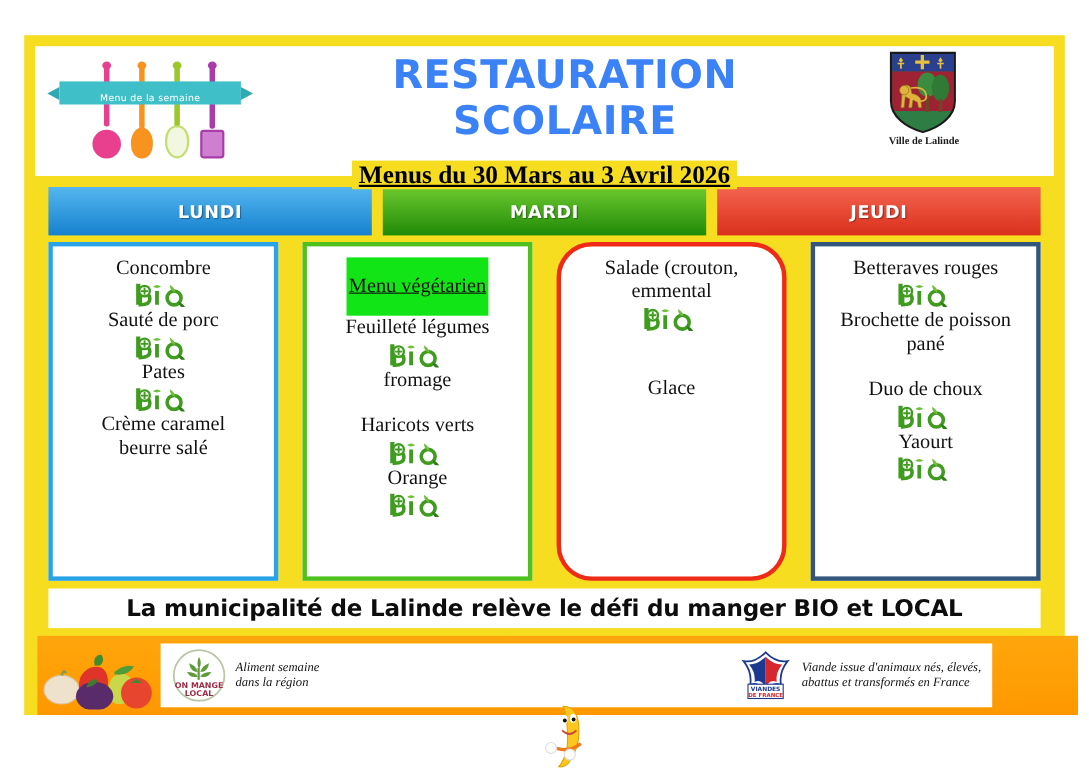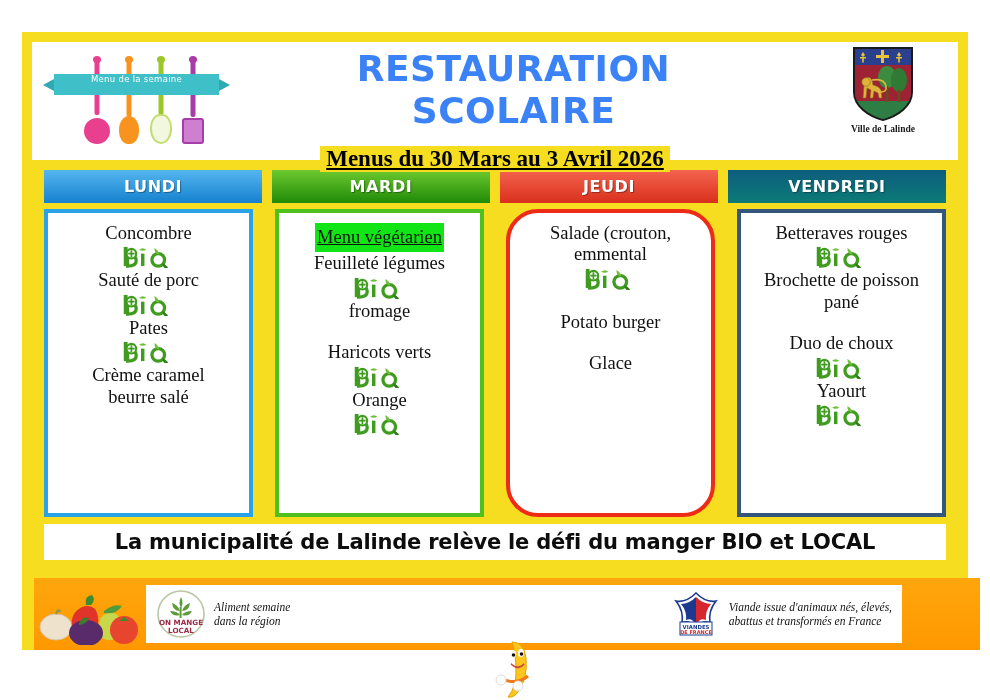--- a/index.html
+++ b/index.html
@@ -58,21 +58,21 @@
     width: 8px; height: 7px;
     border-radius: 50%;
   }
   .ut-head { position: absolute; bottom: 0; left: 50%; transform: translateX(-50%); }
 
   .banner-ribbon {
     position: absolute;
     left: 0; top: 26px;
     width: 165px; height: 21px;
     background: #3fc0c9;
-    display: flex; align-items: flex-start; justify-content: center;
+    display: flex; align-items: flex-end; justify-content: center;
     z-index: 4;
   }
   .banner-ribbon span {
     font-family: "DejaVu Sans", sans-serif;
     font-size: 8.5px;
     color: #ffffff;
     letter-spacing: .3px;
     white-space: nowrap;
   }
   .ribbon-tail {
@@ -110,40 +110,40 @@
   .date-wrap {
     position: absolute;
     left: 0; right: 0;
     bottom: -12px;
     text-align: center;
   }
 
   
   .crest-box {
     width: 150px; flex: 0 0 150px;
-    display: flex; flex-direction: column; align-items: center;
+    display: flex; flex-direction: column; align-items: flex-start;
     padding-top: 4px;
   }
   .crest { width: 62px; height: 76px; }
   .crest-label {
     font-family: "Liberation Serif", serif;
     font-size: 9.5px; font-weight: bold; color: #1a1a1a;
     margin-top: 2px;
   }
 
   
   .days-row {
     display: flex;
     gap: 10px;
     margin-top: 10px;
     padding: 0 12px;
   }
   .day-head {
     flex: 1;
-    height: 33px;
+    height: 44px;
     display: flex; align-items: center; justify-content: center;
     color: #ffffff;
     font-family: "DejaVu Sans", sans-serif;
     font-weight: bold;
     font-size: 16px;
     letter-spacing: .6px;
     text-shadow: 1px 1px 1px rgba(0,0,0,.35);
   }
   .dh-lundi    { background: linear-gradient(#55b6ef, #1581ce); }
   .dh-mardi    { background: linear-gradient(#6ec92f, #1f8a07); }
@@ -174,21 +174,21 @@
   .mc-mardi    { border-color: #4fc11e; }
   .mc-jeudi    { border-color: #ee2b16; border-radius: 32px; }
   .mc-vendredi { border-color: #33567d; }
 
   .dish { margin: 0; }
   .veg-tag {
     display: inline-block;
     background: #12e515;
     color: #111111;
     text-decoration: underline;
-    padding: 4px 2px;
+    padding: 16px 2px;
     margin-bottom: 1px;
   }
   .gap { height: 20px; }
 
   
   .bio {
     display: block;
     height: 23px;
     margin: 1px 0 2px;
     text-align: center;
@@ -334,21 +334,20 @@
         </g>
       </svg>
       <div class="crest-label">Ville de Lalinde</div>
     </div>
   </div>
 
   <div class="days-row">
     <div class="day-head dh-lundi">LUNDI</div>
     <div class="day-head dh-mardi">MARDI</div>
     <div class="day-head dh-jeudi">JEUDI</div>
-    <div class="day-head dh-vendredi">VENDREDI</div>
   </div>
 
   <div class="menus-row">
     <div class="menu-col mc-lundi">
         <div class="dish">Concombre</div>
         <span class="bio"><svg viewBox="0 0 64 24" height="23">
             <path d="M6 2 h4 v20 h-4z" fill="#3f9c1f"></path>
             <path d="M10 11 q9 -1 9 5.5 q0 5.5 -9 5.5z" fill="none" stroke="#3f9c1f" stroke-width="3.4"></path>
             <circle cx="14" cy="9" r="5" fill="#ffffff" stroke="#3f9c1f" stroke-width="2.2"></circle>
             <path d="M14 5.5 v7 M10.6 9 h6.8" stroke="#3f9c1f" stroke-width="1.8"></path>
@@ -434,21 +433,20 @@
             <path d="M10 11 q9 -1 9 5.5 q0 5.5 -9 5.5z" fill="none" stroke="#3f9c1f" stroke-width="3.4"></path>
             <circle cx="14" cy="9" r="5" fill="#ffffff" stroke="#3f9c1f" stroke-width="2.2"></circle>
             <path d="M14 5.5 v7 M10.6 9 h6.8" stroke="#3f9c1f" stroke-width="1.8"></path>
             <path d="M24 9 h3.6 v13 h-3.6z" fill="#3f9c1f"></path>
             <path d="M22 5 q3.8 -3.4 7.6 0 q-3.8 2.2 -7.6 0z" fill="#6fbf3a"></path>
             <circle cx="42" cy="15.5" r="6.6" fill="none" stroke="#3f9c1f" stroke-width="3.4"></circle>
             <path d="M46 19 q6 2 7 7 q-6 -1 -7 -7z" fill="#2f7d16"></path>
             <path d="M38 3 q5 3 5 7 q-5 -1 -5 -7z" fill="#6fbf3a"></path>
           </svg></span>
         <div class="gap"></div>
-        <div class="dish">Potato burger</div>
         <div class="gap"></div>
         <div class="dish">Glace</div>
       </div>
     <div class="menu-col mc-vendredi">
         <div class="dish">Betteraves rouges</div>
         <span class="bio"><svg viewBox="0 0 64 24" height="23">
             <path d="M6 2 h4 v20 h-4z" fill="#3f9c1f"></path>
             <path d="M10 11 q9 -1 9 5.5 q0 5.5 -9 5.5z" fill="none" stroke="#3f9c1f" stroke-width="3.4"></path>
             <circle cx="14" cy="9" r="5" fill="#ffffff" stroke="#3f9c1f" stroke-width="2.2"></circle>
             <path d="M14 5.5 v7 M10.6 9 h6.8" stroke="#3f9c1f" stroke-width="1.8"></path>

